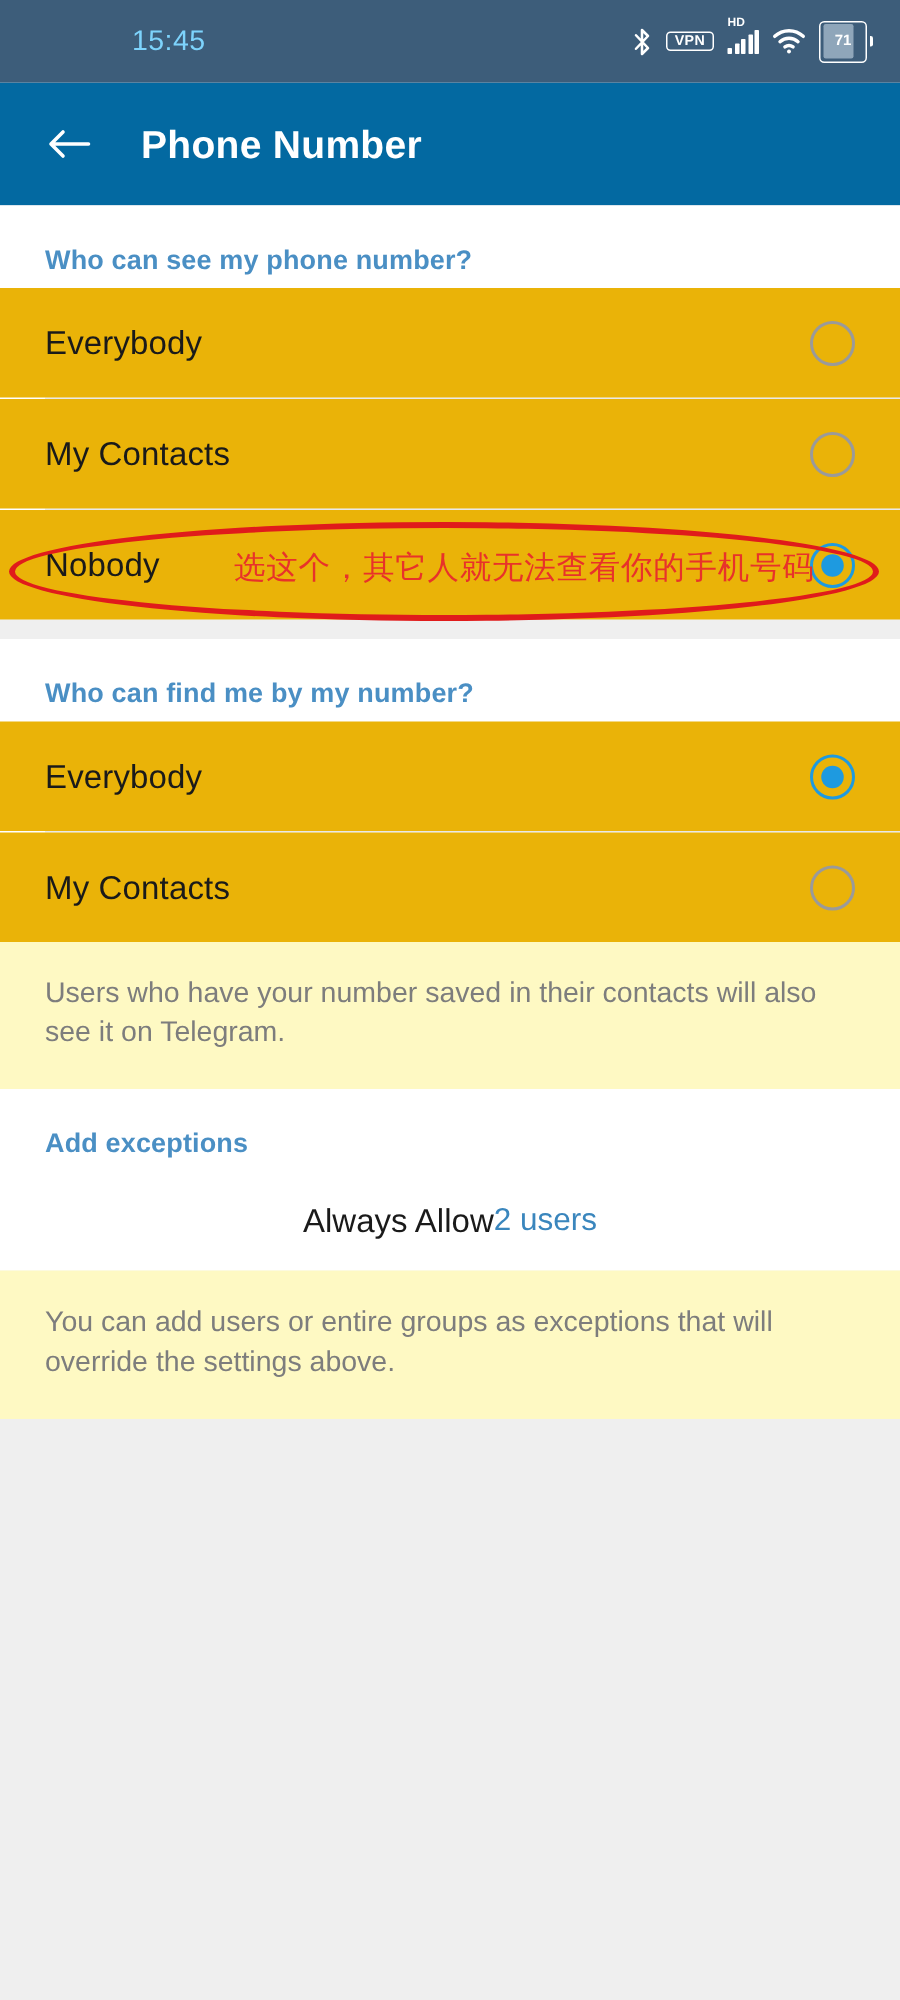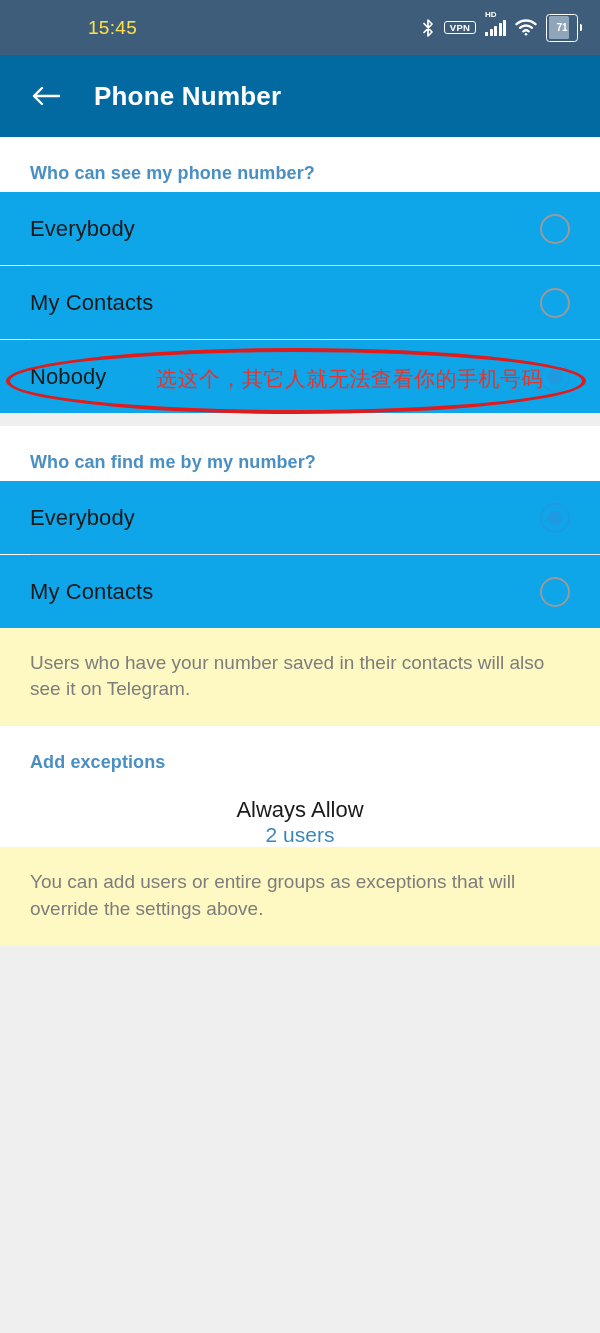--- a/index.html
+++ b/index.html
@@ -11,21 +11,21 @@
   }
   #screen { position:relative; width:600px; height:1333px; overflow:hidden; background:#efefef; }
 
   
   .statusbar {
     height:55px; background:#3d5d7a;
     display:flex; align-items:center; position:relative;
   }
   .status-time {
     position:absolute; left:88px; top:50%; transform:translateY(-50%);
-    color:#fde047; font-size:19px; letter-spacing:.3px;
+    color:#7dd3fc; font-size:19px; letter-spacing:.3px;
   }
   .status-icons {
     position:absolute; right:18px; top:50%; transform:translateY(-50%);
     display:flex; align-items:center; gap:9px;
   }
   .si { display:flex; align-items:center; justify-content:center; }
   .vpn-badge {
     border:1.6px solid #fff; border-radius:3px;
     color:#fff; font-size:9.5px; font-weight:bold;
     padding:1px 5px; line-height:1; letter-spacing:.2px;
@@ -66,21 +66,21 @@
 
   
   .content { position:relative; background:#efefef; }
   .card { background:#fff; }
   .section-header {
     color:#4a8fc4; font-size:18px; font-weight:bold;
     padding:26px 30px 8px 30px; letter-spacing:.1px;
   }
   .opt-row {
     height:73px; display:flex; align-items:center;
-    padding:0 30px; position:relative; cursor:pointer; background:#0ea5e9;
+    padding:0 30px; position:relative; cursor:pointer; background:#eab308;
   }
   .opt-label { font-size:22px; color:#1a1a1a; letter-spacing:.1px; }
   .divider {
     height:1px; background:#e8e8e8; margin-left:30px;
   }
   .radio {
     position:absolute; right:30px; top:50%; transform:translateY(-50%);
     width:30px; height:30px; border-radius:50%;
     border:2px solid #9a9a9a; background:transparent;
   }
@@ -91,22 +91,22 @@
     content:""; position:absolute; left:50%; top:50%;
     transform:translate(-50%,-50%);
     width:15px; height:15px; border-radius:50%; background:#1e9ae0;
   }
   .gap { height:13px; background:#efefef; }
   .footnote {
     background:#fef9c3; color:#7d7d7d; font-size:19px; line-height:1.38;
     padding:22px 30px 24px 30px;
   }
   .exc-row {
-    height:66px; display:flex; align-items:center; justify-content:flex-end;
-    padding:0 30px; background:#fff; cursor:pointer;flex-direction:column;
+    height:66px; display:flex; align-items:center; justify-content:center;
+    padding:0 30px; background:#fff; cursor:pointer;
   }
   .exc-label { font-size:22px; color:#1a1a1a; }
   .exc-value { font-size:21px; color:#3a86bd; }
 
   
   .annot-ellipse {
     position:absolute; left:6px; top:348px;
     width:580px; height:66px;
     border:4px solid #e01b1b; border-radius:50%;
     pointer-events:none; z-index:20;

